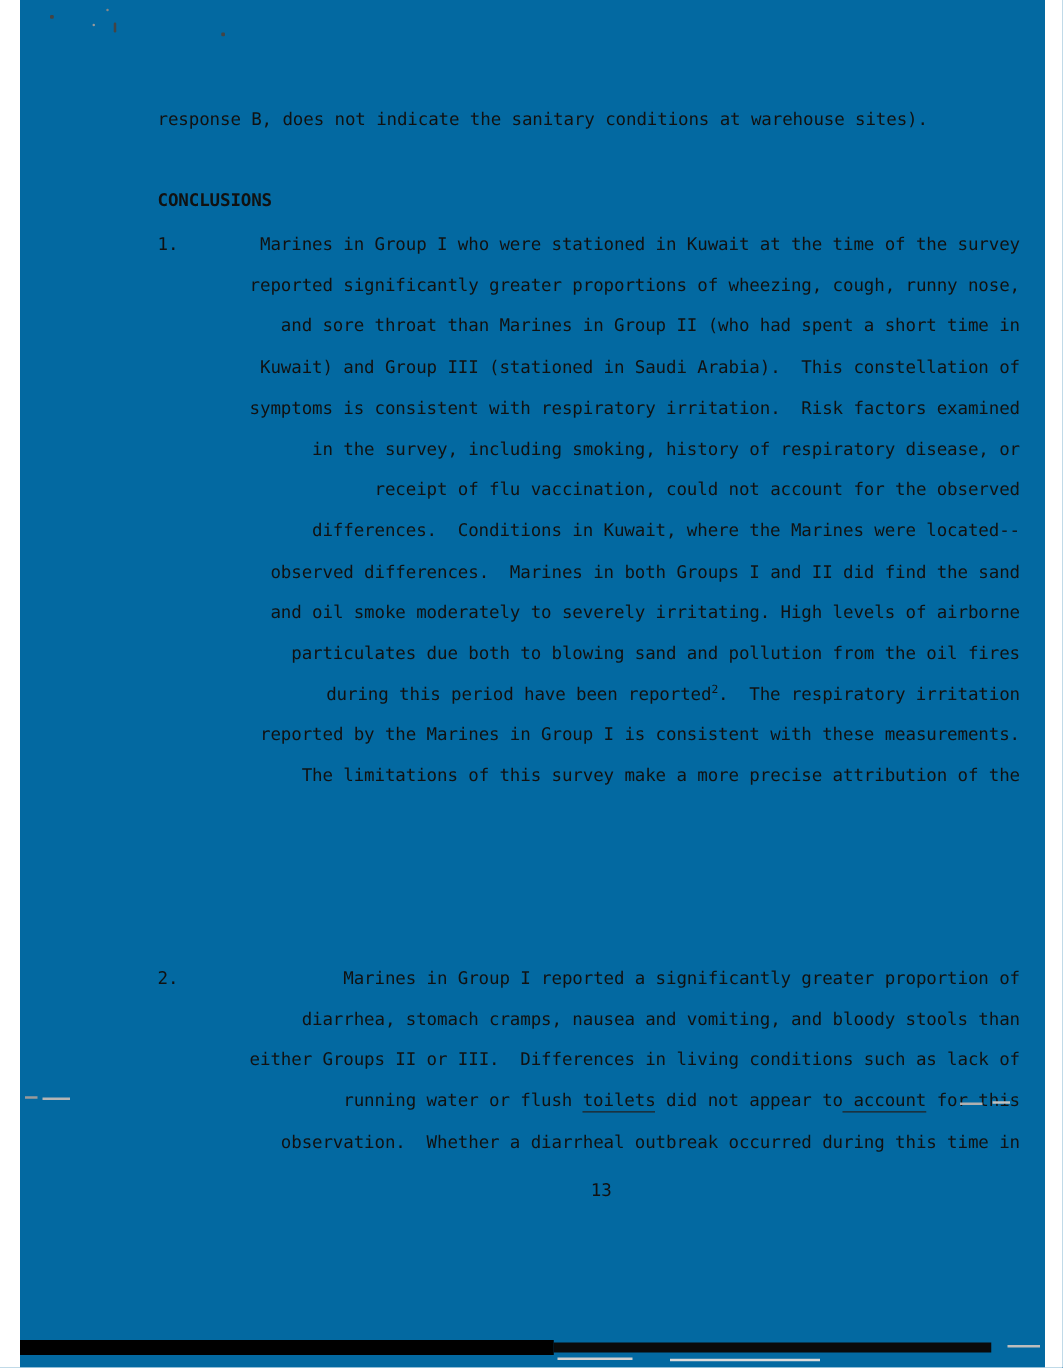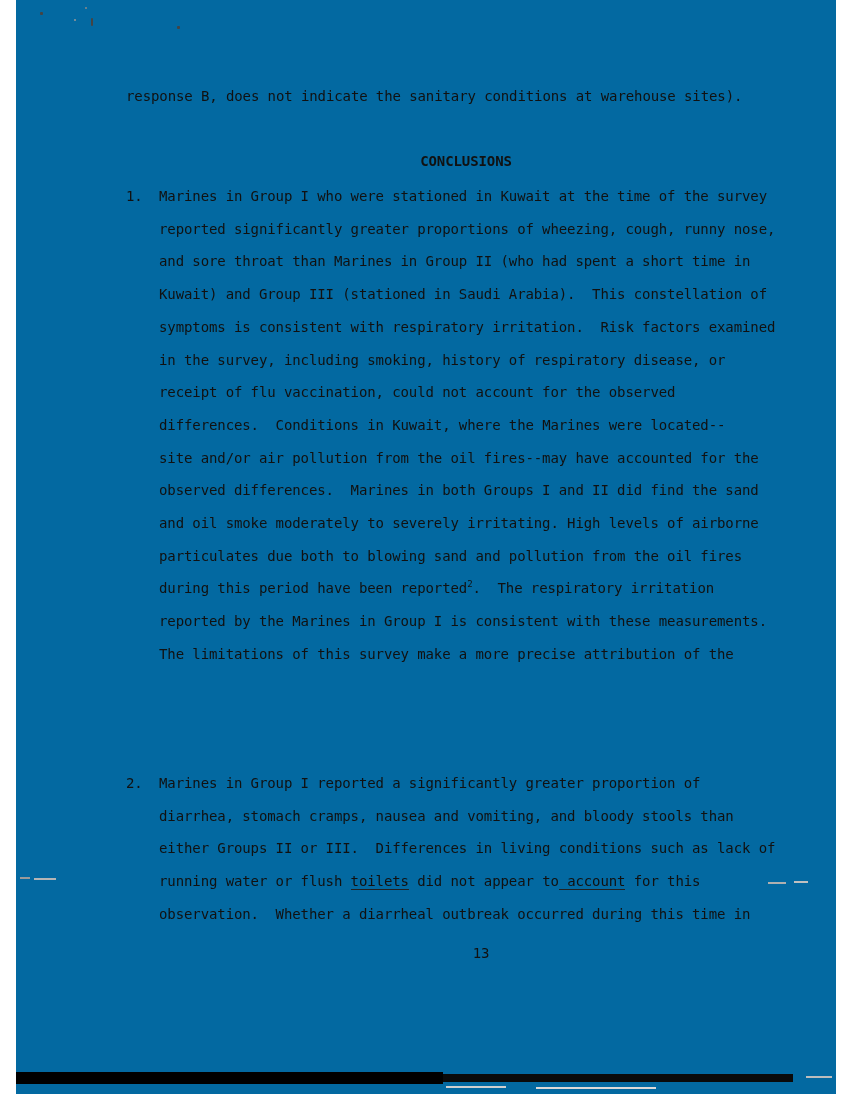--- a/index.html
+++ b/index.html
@@ -9,55 +9,54 @@
     color:#111;font-size:14px;letter-spacing:-0.1px;margin-left:16px;
   }
   .tblock{position:absolute;left:110px;width:680px;line-height:32.7px;}
   .tline{white-space:pre;}
   .it{}
   .ul{border-bottom:1.5px solid #222;}
   .sup{font-size:9px;vertical-align:super;line-height:0;}
   .heading{font-weight:bold;}
   .list-item{position:absolute;left:110px;width:690px;display:flex;line-height:32.7px;}
   .num{flex:0 0 33px;white-space:pre;}
-  .lines{flex:1;}
+  .lines{flex:1;text-align:right;}
   .page-num{position:absolute;left:0;width:850px;top:941px;text-align:center;line-height:24px;padding-left:40px;}
   .speck{position:absolute;background:#444;border-radius:1px;}
   .artifact{position:absolute;background:#000;}
   .faint{position:absolute;background:#9a9a9a;}
 </style>
 </head>
 <body>
 
 <div class="page">
 
   <div class="speck" style="left:24px;top:12px;width:3px;height:3px;"></div>
   <div class="speck" style="left:69px;top:7px;width:2px;height:2px;background:#888;"></div>
   <div class="speck" style="left:58px;top:19px;width:2px;height:2px;background:#999;"></div>
   <div class="speck" style="left:75px;top:18px;width:2px;height:8px;"></div>
   <div class="speck" style="left:161px;top:26px;width:3px;height:3px;"></div>
 
   <div class="tblock" style="top:80px;">
     <div class="tline">response B, does not indicate the sanitary conditions at warehouse sites).</div>
   </div>
 
-  <div class="tblock heading" style="top:145px;text-align:center;">CONCLUSIONS</div>
+  <div class="tblock heading" style="top:145px;">CONCLUSIONS</div>
 
   <div class="list-item" style="top:180px;">
     <div class="num">1.</div>
     <div class="lines">
         <div class="tline"><span>Marines in Group I who were stationed in Kuwait at the time of the survey</span></div>
         <div class="tline"><span>reported significantly greater proportions of wheezing, cough, runny nose,</span></div>
         <div class="tline"><span>and sore throat than Marines in Group II (who had spent a short time in</span></div>
         <div class="tline"><span>Kuwait) and Group III (stationed in Saudi Arabia).  This constellation of</span></div>
         <div class="tline"><span>symptoms is consistent with respiratory irritation.  Risk factors examined</span></div>
         <div class="tline"><span>in the survey, including smoking, history of respiratory disease, or</span></div>
         <div class="tline"><span>receipt of flu vaccination, could not account for the observed</span></div>
         <div class="tline"><span>differences.  </span><span class="it">Conditions in Kuwait, where the Marines were located--</span></div>
-        <div class="tline"><span>site and/or air pollution from the oil fires--may have accounted for the</span></div>
         <div class="tline"><span>observed differences.  Marines in both Groups I and II did find the sand</span></div>
         <div class="tline"><span>and oil smoke moderately to severely irritating. High levels of airborne</span></div>
         <div class="tline"><span>particulates due both to blowing sand and pollution from the oil fires</span></div>
         <div class="tline"><span>during this period have been reported</span><span class="sup">2</span><span>.  The respiratory irritation</span></div>
         <div class="tline"><span class="it">reported by the Marines in Group I is consistent with these measurements.</span></div>
         <div class="tline"><span>The limitations of this survey make a more precise attribution of the</span></div>
       </div>
   </div>
 
   <div class="list-item" style="top:767px;">

